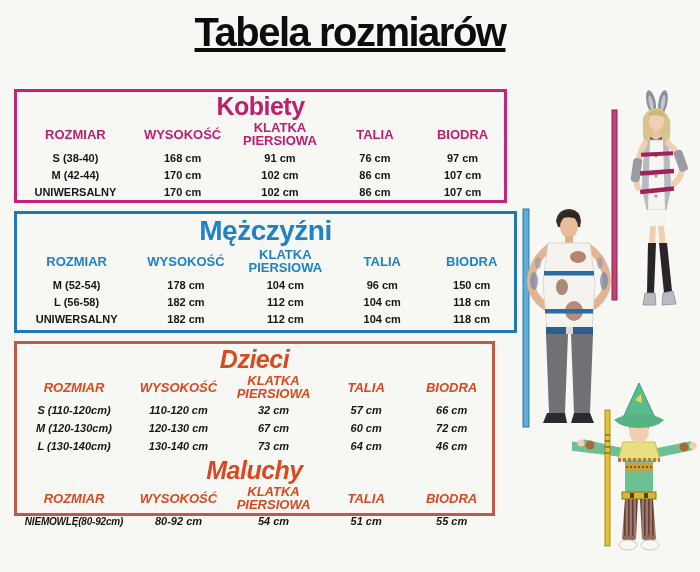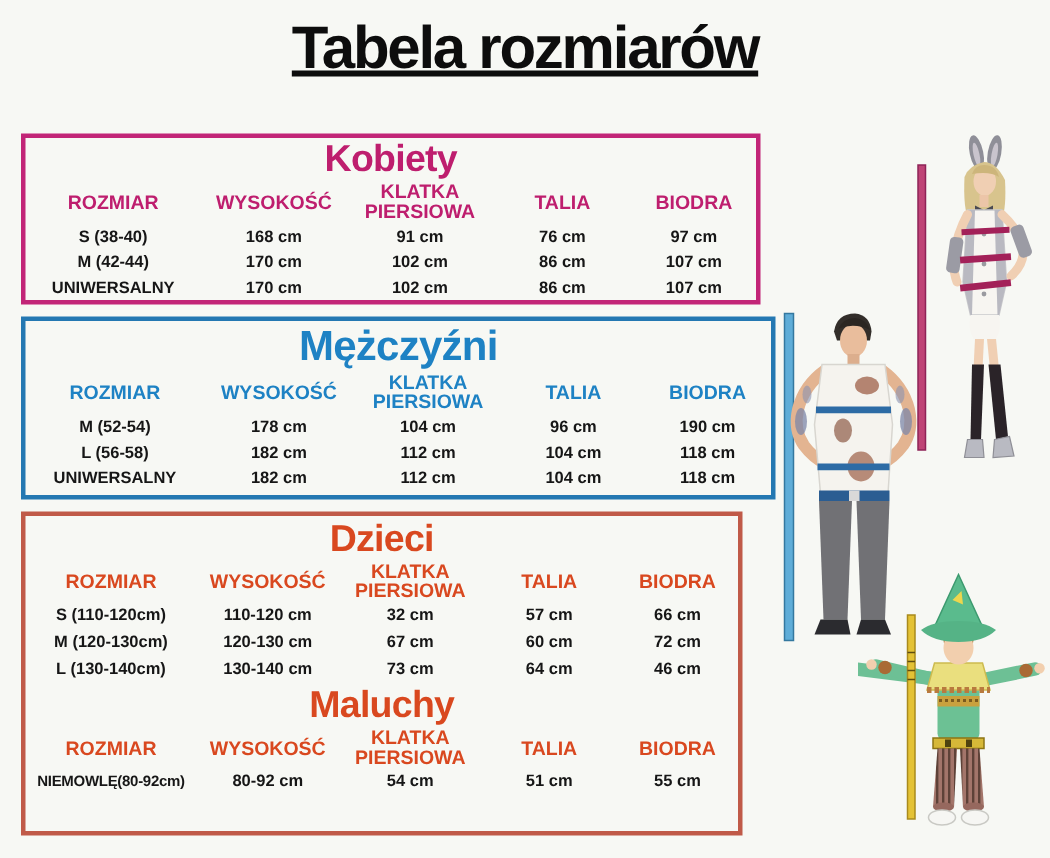--- a/index.html
+++ b/index.html
@@ -10,21 +10,21 @@
   }
   .page-title {
     position:absolute; top:10px; left:0; width:100%; margin:0;
     text-align:center; font-size:40px; font-weight:700; color:#0d0d0d;
     letter-spacing:-1.5px;
     text-decoration:underline;
   }
   .box { position:absolute; left:14px; box-sizing:border-box; background:transparent; }
   #box-women { top:89px;  width:493px; height:114px; border:3px solid #7f1d1d; }
   #box-men   { top:211px; width:503px; height:122px; border:3px solid #d946ef; }
-  #box-kids  { top:341px; width:481px; height:216px; border:3px solid #c05a48; }
+  #box-kids  { top:341px; width:481px; height:175px; border:3px solid #c05a48;font-style:italic; }
 
   .sec-title {
     margin:1px 0 0; text-align:center; font-weight:700;
     font-size:25px; line-height:26px; letter-spacing:-0.5px;
   }
   #box-men .sec-title { font-size:28px; line-height:31px; }
   #box-kids .sec-title { line-height:28px; }
 
   .women-text { color:#be1e6e; }
   .men-text   { color:#1e82c4; }
@@ -105,21 +105,21 @@
 PIERSIOWA</span>
       <span class="hcell">TALIA</span>
       <span class="hcell">BIODRA</span>
     </div>
     <div class="tbody">
         <div class="trow">
           <span class="tcell">M (52-54)</span>
           <span class="tcell">178 cm</span>
           <span class="tcell">104 cm</span>
           <span class="tcell">96 cm</span>
-          <span class="tcell">190 cm</span>
+          <span class="tcell">150 cm</span>
         </div>
         <div class="trow">
           <span class="tcell">L (56-58)</span>
           <span class="tcell">182 cm</span>
           <span class="tcell">112 cm</span>
           <span class="tcell">104 cm</span>
           <span class="tcell">118 cm</span>
         </div>
         <div class="trow">
           <span class="tcell">UNIWERSALNY</span>

